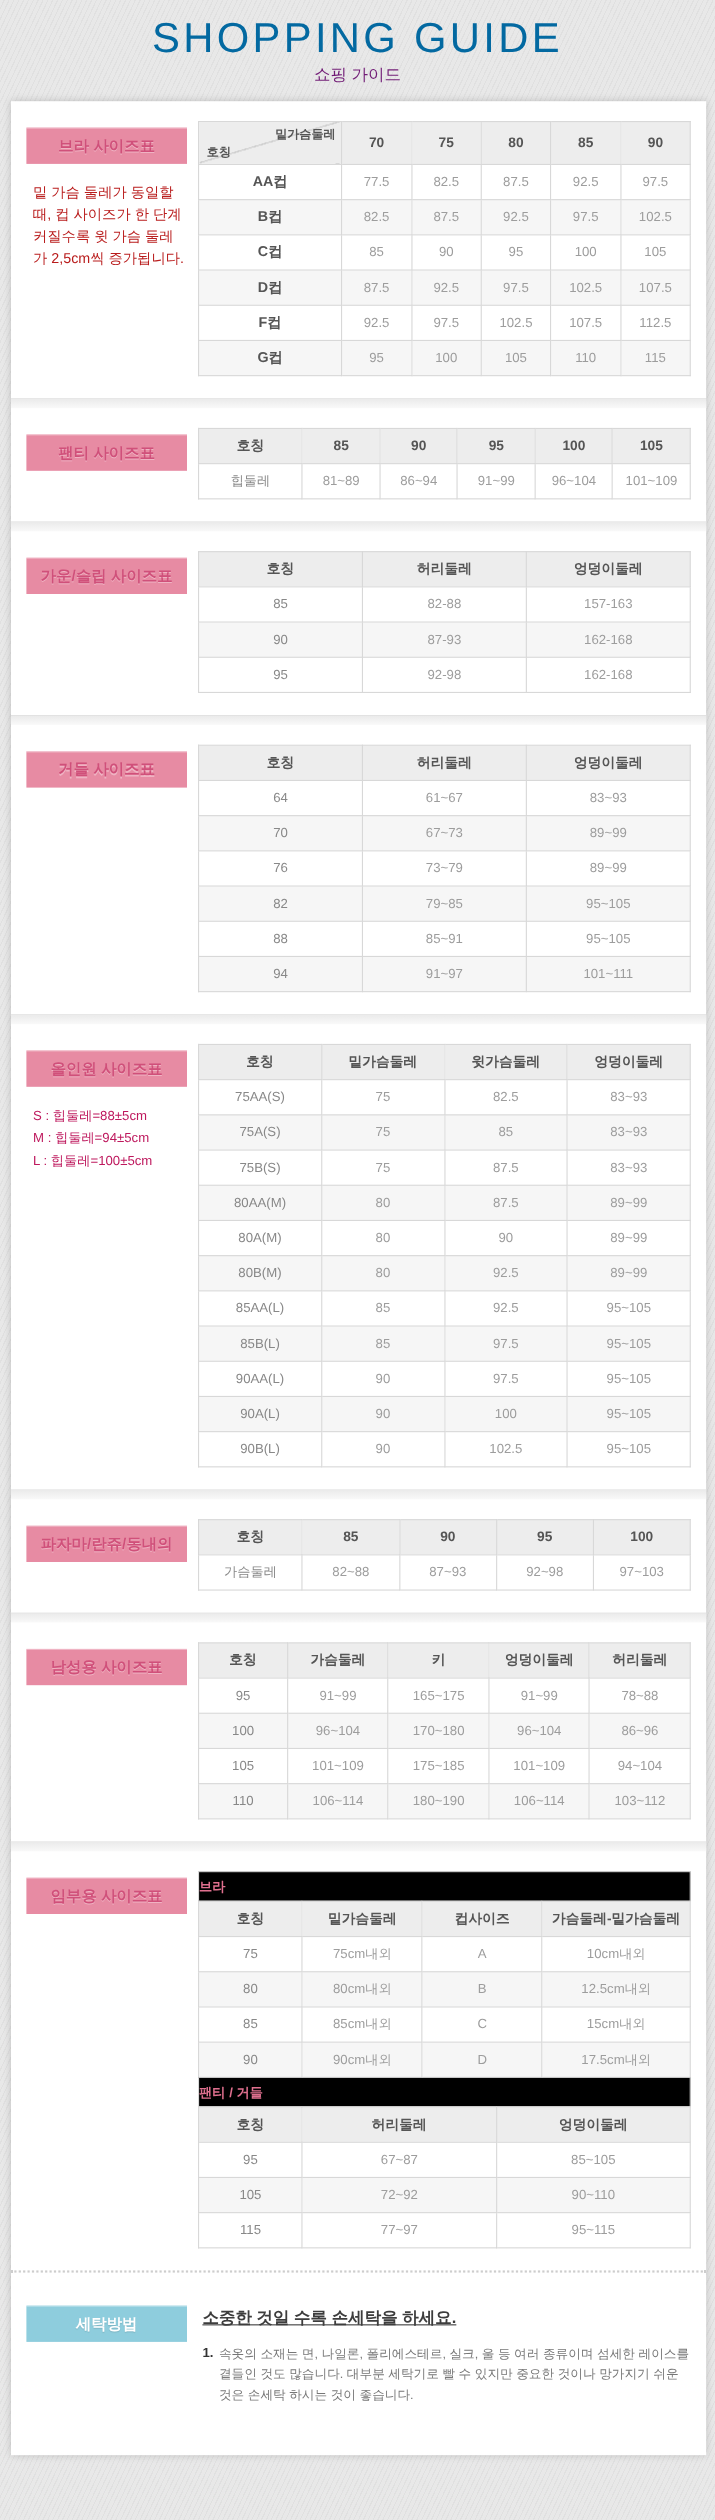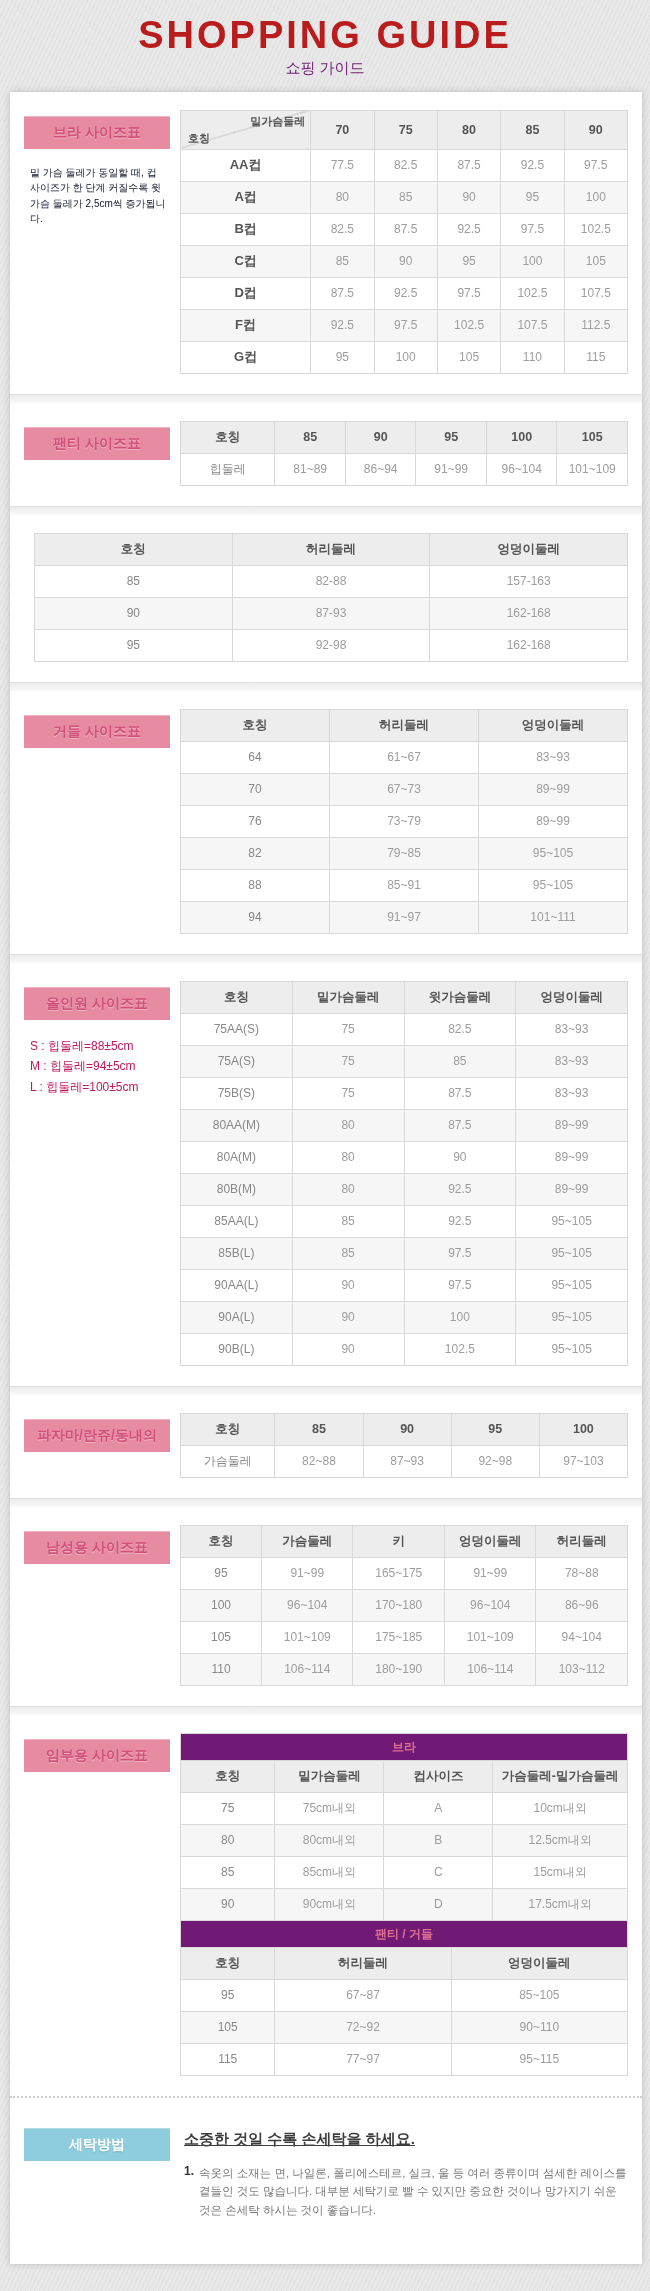--- a/index.html
+++ b/index.html
@@ -7,40 +7,40 @@
     width:650px;
     min-height:2291px;
     font-family:"Liberation Sans","DejaVu Sans",sans-serif;
     background:repeating-linear-gradient(115deg,#e8e8e8 0px,#e8e8e8 3px,#e0e0e0 3px,#e0e0e0 4px);
     -webkit-font-smoothing:antialiased;
   }
   :root { --pink:#e78ba3; --pinkText:#d0507a; --blue:#8ecddd; --hdrbg:#ededed; --bd:#d8d8d8; }
 
   
   .page-header { text-align:center; padding:16px 0 14px; }
-  .page-title { font-size:38px; font-weight:bold; color:#b91c1c; letter-spacing:3px; line-height:1.05; }
+  .page-title { font-size:38px; font-weight:normal; color:#0369a1; letter-spacing:3px; line-height:1.05; }
   .page-subtitle { font-size:15px; color:#701a75; margin-top:3px; }
 
   
   .panel {
     width:632px; margin-left:10px; background:#ffffff;
     box-shadow:0 0 7px rgba(0,0,0,.18);
   }
 
   .section { display:flex; padding:18px 14px 20px 14px; }
   .side { width:146px; flex:none; }
   .badge {
     height:33px; line-height:33px; text-align:center;
     background:var(--pink); color:var(--pinkText);
     font-weight:bold; font-size:14px; margin-top:6px;
     text-shadow:0 1px 0 rgba(255,255,255,.35);
     box-shadow:inset 0 1px 0 rgba(255,255,255,.35);
   }
   .badge.blue { background:var(--blue); color:#ffffff; text-shadow:0 1px 1px rgba(0,0,0,.12); }
-  .note { font-size:10px; color:#0f172a; line-height:1.55; margin:16px 2px 0 6px; }
+  .note { font-size:13px; color:#b91c1c; line-height:1.55; margin:16px 2px 0 6px; }
   .notes-line { font-size:12px; color:#be185d; line-height:1.7; }
   .notes-wrap { margin:16px 0 0 6px; }
 
   .twrap { flex:1; margin-left:10px; }
 
   table { border-collapse:collapse; width:100%; table-layout:fixed; background:#fff; }
   th,td { border:1px solid var(--bd); text-align:center; height:31px; padding:0 2px; overflow:hidden; }
   thead th { background:var(--hdrbg); color:#555; font-size:12.5px; font-weight:bold; }
   tbody td { color:#9d9d9d; font-size:12px; }
   tbody td:first-child { color:#888; }
@@ -60,22 +60,22 @@
   .t-6col th:first-child, .t-6col td:first-child { width:20%; }
   .t-5num th:first-child, .t-5num td:first-child { width:20%; }
   .t-3col th, .t-3col td { width:33.33%; }
   .t-mens th:first-child, .t-mens td:first-child { width:17%; }
   .t-matbra th:first-child, .t-matbra td:first-child { width:20%; }
   .t-matbra th:last-child, .t-matbra td:last-child { width:29%; }
   .t-matpan th:first-child, .t-matpan td:first-child { width:20%; }
 
   .subhdr {
     border:1px solid var(--bd); border-bottom:none;
-    background:#701a75; color:#e0708f;
-    height:26px; line-height:26px; text-align:center;
+    background:#000000; color:#e0708f;
+    height:26px; line-height:26px; text-align:left;
     font-size:12px; font-weight:bold;
   }
   .mat-table table { border-top:none; }
   .subhdr.mid { border-top:none; }
 
   .divider { height:8px; background:linear-gradient(#ebebeb,#f9f9f9); border-top:1px solid #e2e2e2; }
 
   
   .wash-sep { border-top:2px dotted #cdcdcd; }
   .wash-content { flex:1; margin-left:14px; padding-top:2px; }
@@ -118,28 +118,20 @@
           <tbody>
             <tr>
               <td>AA컵</td>
               <td>77.5</td>
               <td>82.5</td>
               <td>87.5</td>
               <td>92.5</td>
               <td>97.5</td>
             </tr>
             <tr>
-              <td>A컵</td>
-              <td>80</td>
-              <td>85</td>
-              <td>90</td>
-              <td>95</td>
-              <td>100</td>
-            </tr>
-            <tr>
               <td>B컵</td>
               <td>82.5</td>
               <td>87.5</td>
               <td>92.5</td>
               <td>97.5</td>
               <td>102.5</td>
             </tr>
             <tr>
               <td>C컵</td>
               <td>85</td>
@@ -205,20 +197,23 @@
               <td>101~109</td>
             </tr>
           </tbody>
         </table>
     </div>
   </div>
 
   <div class="divider"></div>
 
   <div class="section">
+    <div class="side">
+      <div class="badge">가운/슬립 사이즈표</div>
+    </div>
     <div class="twrap">
       <table class="t-3col">
           <thead>
             <tr>
               <th>호칭</th>
               <th>허리둘레</th>
               <th>엉덩이둘레</th>
             </tr>
           </thead>
           <tbody>

